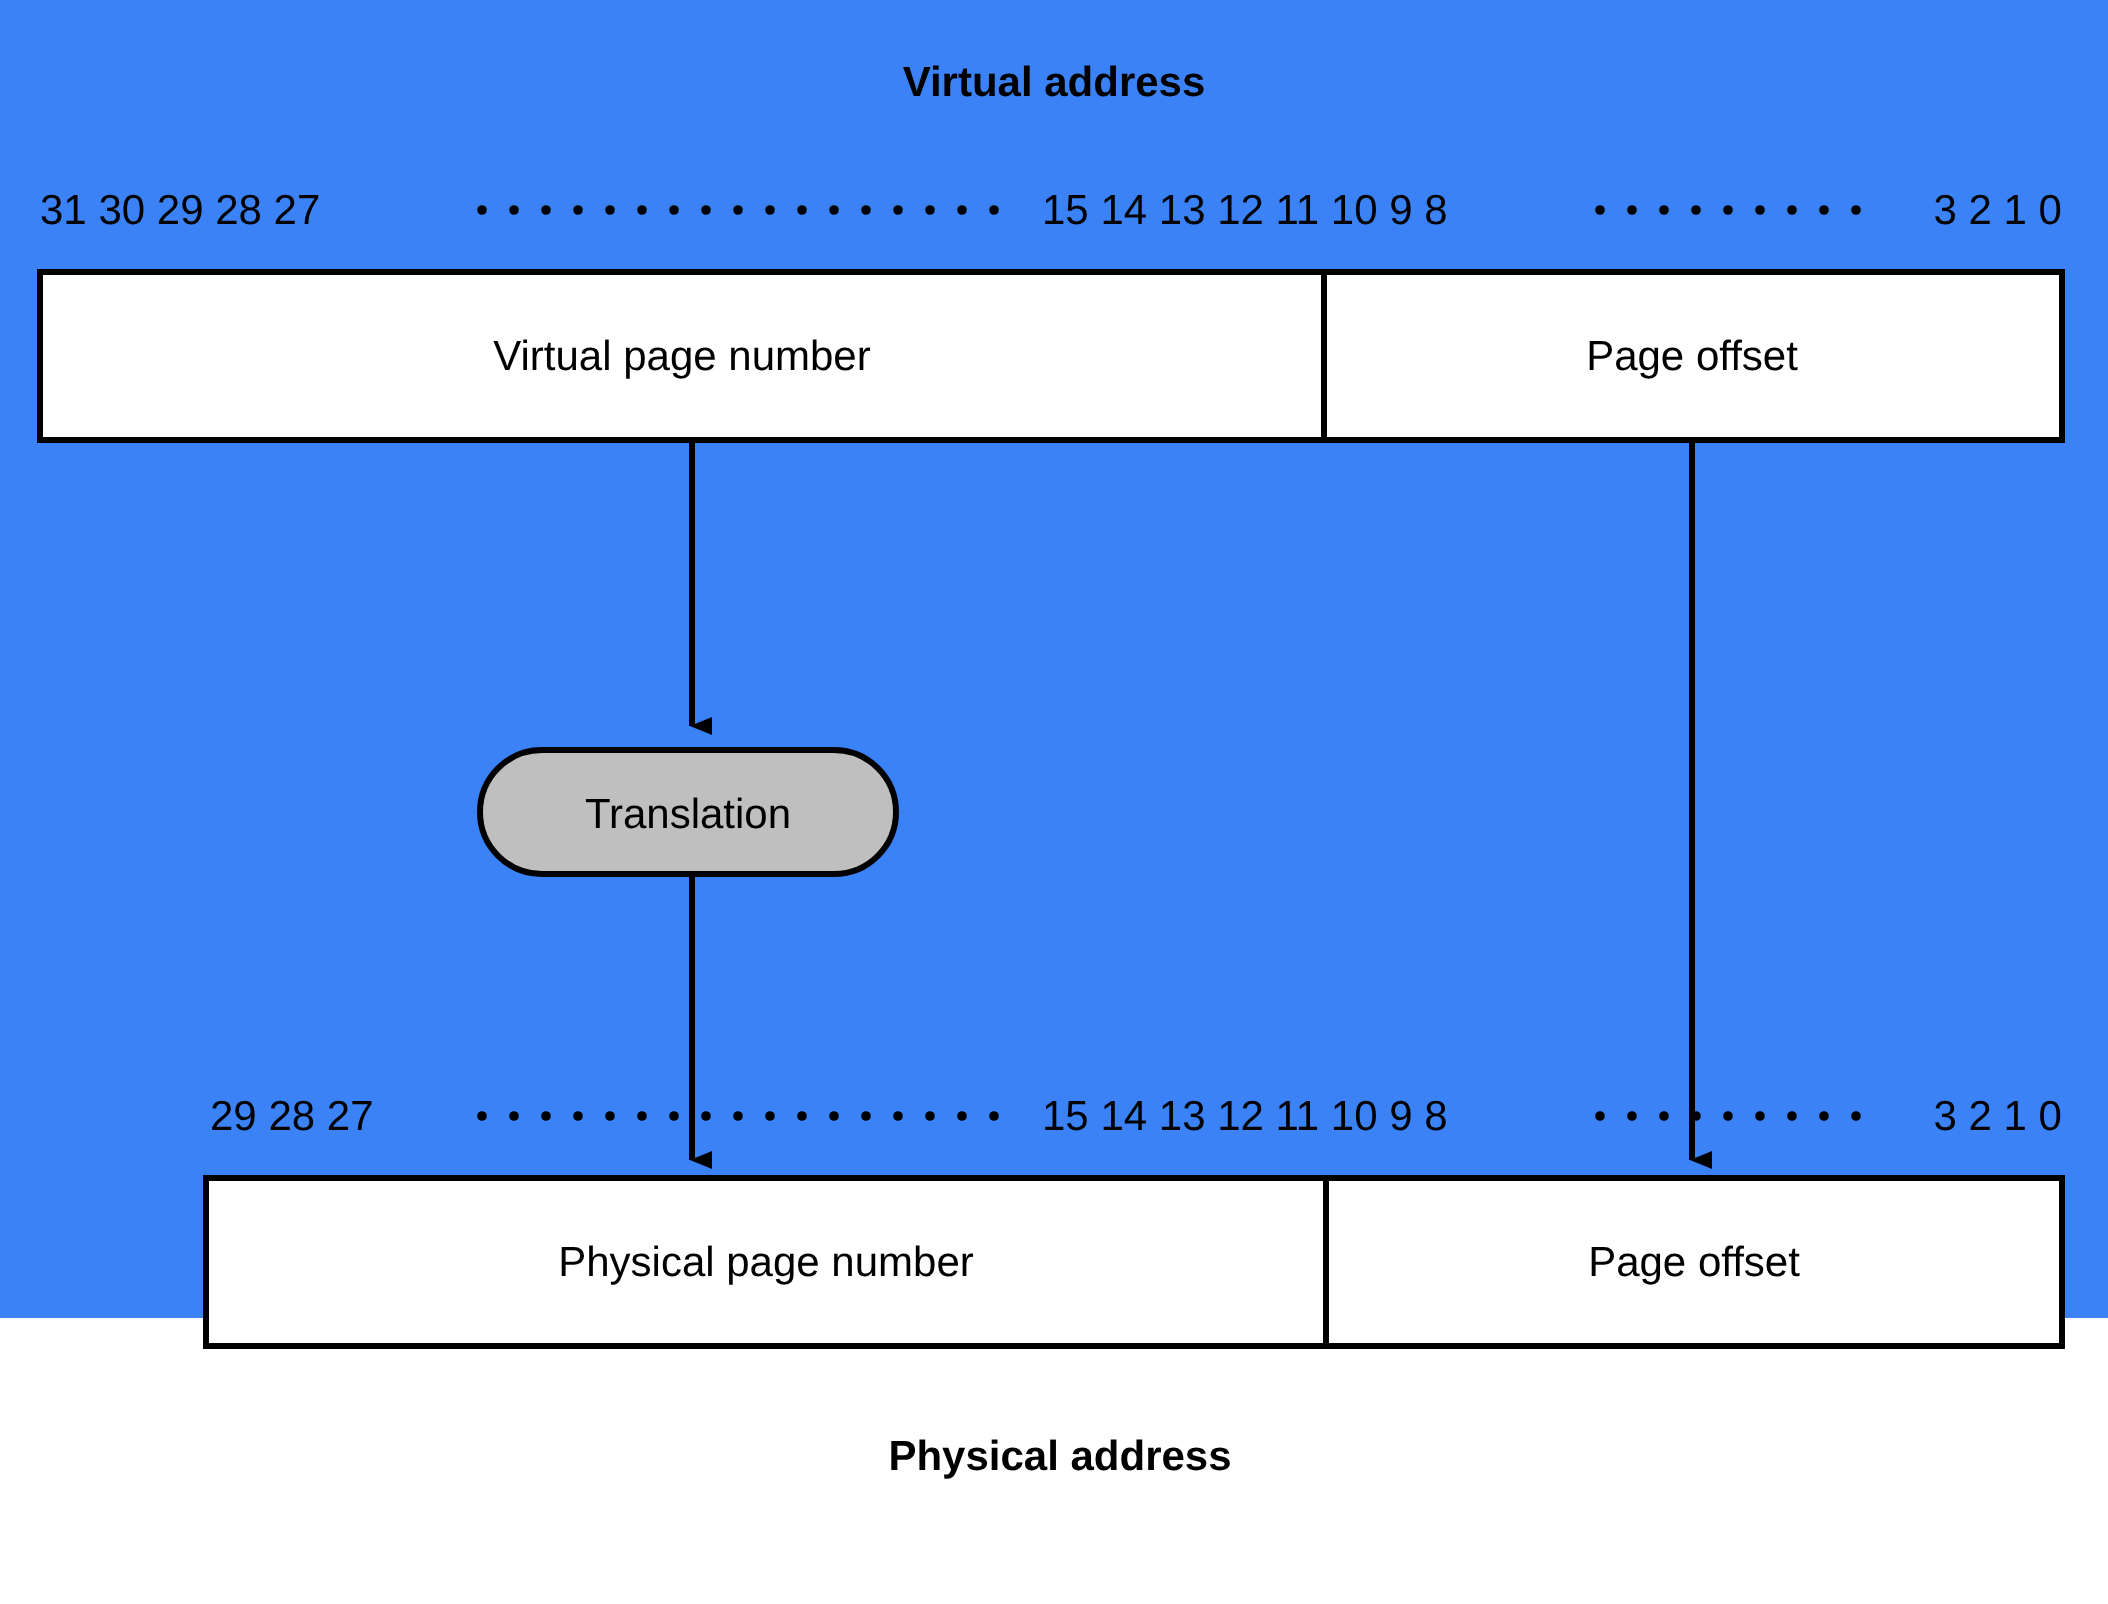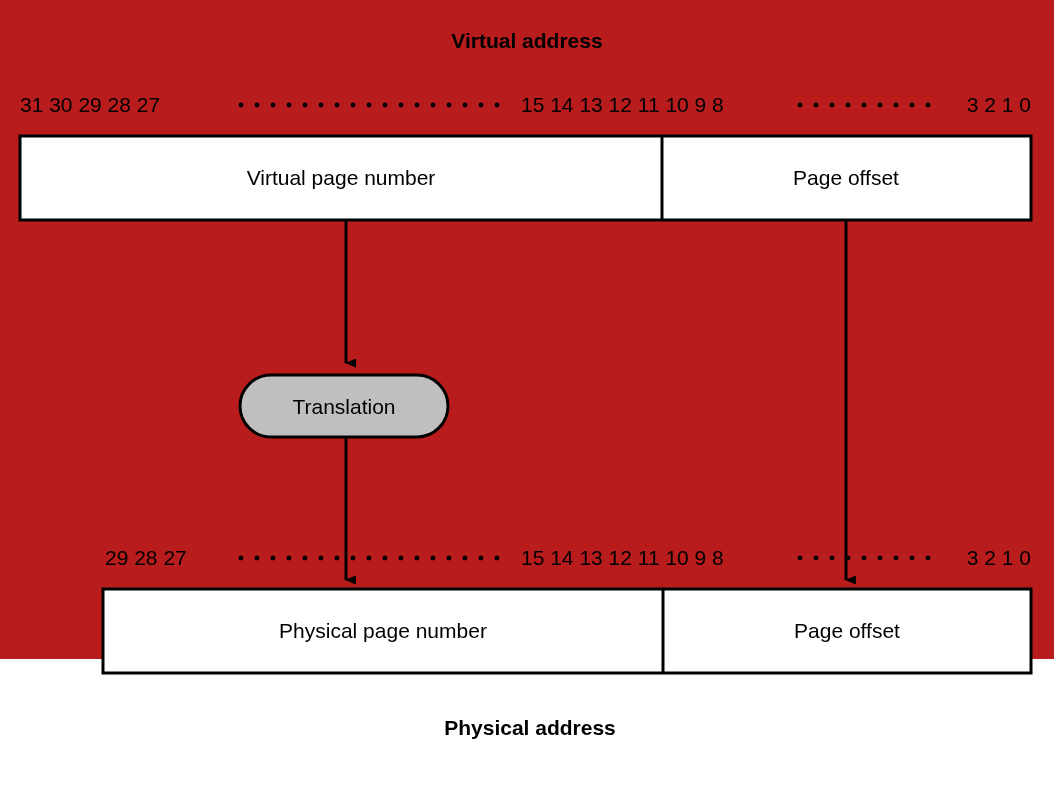--- a/index.html
+++ b/index.html
@@ -12,21 +12,21 @@
     width: 1054px;
     height: 802px;
     font-family: "Liberation Sans", sans-serif;
     color: #000000;
     overflow: hidden;
   }
   #canvas {
     position: relative;
     width: 1054px;
     height: 659px;
-    background: #b91c1c;
+    background: #3b82f6;
   }
   svg.figure {
     position: absolute;
     left: 0;
     top: 0;
     width: 1054px;
     height: 802px;
   }
   .title-text {
     font-family: "Liberation Sans", sans-serif;

